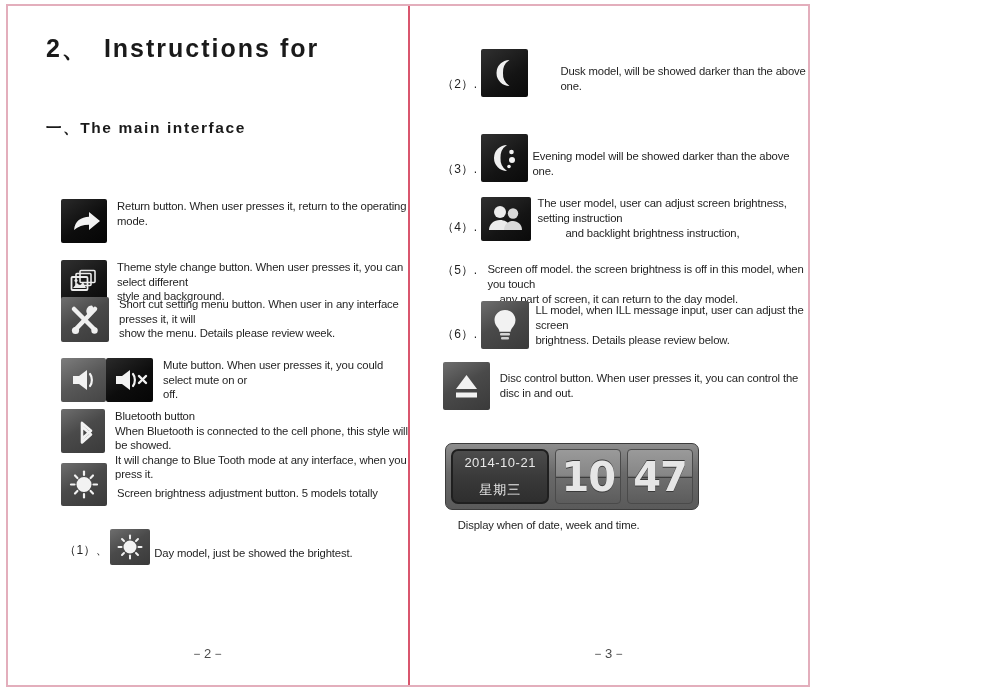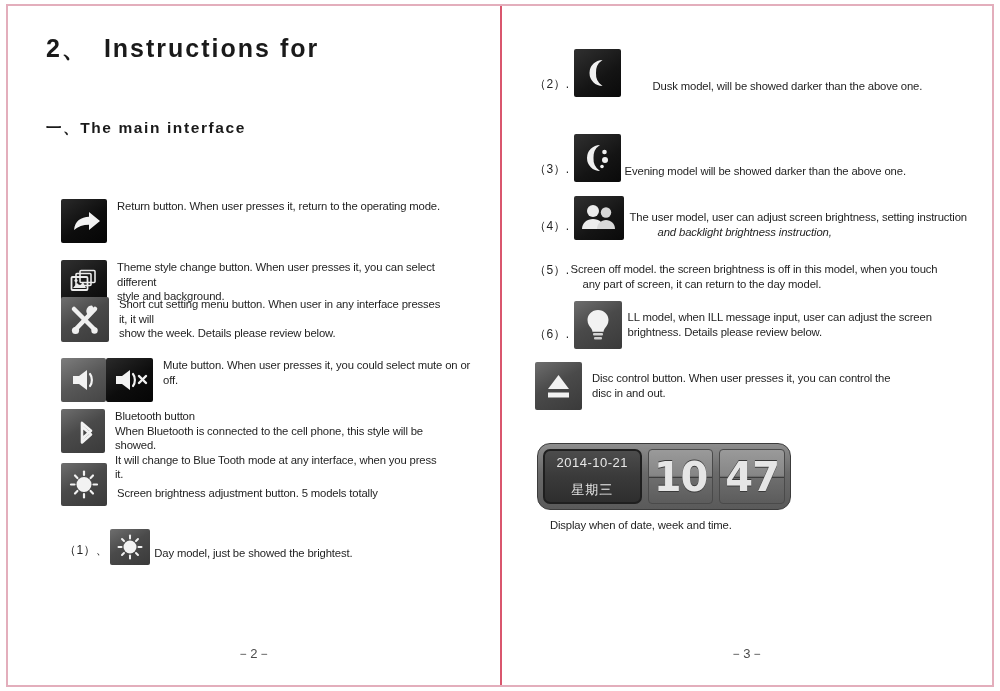--- a/index.html
+++ b/index.html
@@ -12,21 +12,21 @@
     font-family: "Liberation Sans", sans-serif;
     color: #1a1a1a;
     overflow: hidden;
     position: relative;
   }
 
   
   .spread {
     position: absolute;
     left: 6px; top: 4px;
-    width: 988px; height: 683px;
+    width: 804px; height: 683px;
     border: 2px solid #e3aebc;
     background: #22c55e;
     display: flex;
   }
   .page {
     position: relative;
     height: 100%;
     background: #fff;
   }
   .page-left  { width: 494px; border-right: 2px solid #d9566d; }
@@ -112,21 +112,21 @@
   .nrow .txt p { margin: 0; }
 
   
   .clock {
     position: absolute;
     display: flex;
     align-items: stretch;
     background: linear-gradient(180deg,#8d8d8d 0%,#6a6a6a 45%,#5a5a5a 100%);
     border: 1px solid #3c3c3c;
     padding: 5px;
-    border-radius: 13px;
+    border-radius: 7px;
   }
   .clock-date {
     width: 108px;
     background: linear-gradient(180deg,#4c4c4c 0%,#3a3a3a 50%,#2e2e2e 100%);
     border: 2px solid #1f1f1f;
     border-radius: 7px;
     display: flex;
     flex-direction: column;
     align-items: center;
     justify-content: center;
@@ -215,21 +215,21 @@
             <line x1="13" y1="12" x2="34" y2="33"></line>
             <line x1="34" y1="12" x2="14" y2="33"></line>
           </g>
           <path d="M31 8.5a5.5 5.5 0 0 0-4 9.4l4.5-1.2 1.2-4.6a5.4 5.4 0 0 0-1.7-3.6z" fill="#f0f0f0"></path>
           <circle cx="14.5" cy="33.5" r="3.6" fill="#f0f0f0"></circle>
           <circle cx="33.5" cy="33.5" r="3.2" fill="#f0f0f0"></circle>
         </svg>
       </div>
       <div class="txt">
         <p>Short cut setting menu button. When user in any interface presses it, it will</p>
-        <p>show the week.  Details please review below.</p>
+        <p>show the menu.  Details please review week.</p>
       </div>
     </div>
 
     <div class="row" style="left:53px; top:352px;">
       <div style="display:flex;">
         <div class="tile tile-mid2" style="width:45px;height:44px;">
           <svg viewBox="0 0 45 44">
             <path d="M12 18h6l8-6v20l-8-6h-6z" fill="#f2f2f2"></path>
             <path d="M29 16c2.5 3 2.5 9 0 12" fill="none" stroke="#f2f2f2" stroke-width="2.2" stroke-linecap="round"></path>
           </svg>
@@ -344,27 +344,27 @@
       <div class="tile tile-dark2" style="width:50px;height:44px;margin-left:4px;">
         <svg viewBox="0 0 50 44">
           <circle cx="19" cy="15" r="6" fill="#ececec"></circle>
           <path d="M8 33c0-6 5-10 11-10s11 4 11 10z" fill="#ececec"></path>
           <circle cx="32" cy="16.5" r="5.2" fill="#d8d8d8"></circle>
           <path d="M23 33c0-5.5 4.2-9 9-9s9 3.5 9 9z" fill="#d8d8d8"></path>
         </svg>
       </div>
       <div class="txt" style="margin-left:6px;margin-bottom:0;">
         <p>The user model, user can adjust screen brightness, setting instruction</p>
-        <p style="margin-left:28px;font-style:italic;">and backlight brightness instruction,</p>
+        <p style="margin-left:28px;">and backlight brightness instruction,</p>
       </div>
     </div>
 
     <div class="nrow" style="left:32px; top:256px; align-items:flex-start;">
       <span class="lbl">（5）.</span>
-      <div class="txt" style="margin-left:1px;">
+      <div class="txt" style="margin-left:10px;">
         <p>Screen off model. the screen brightness is off in this model, when you touch</p>
         <p style="margin-left:12px;">any part of screen, it can return to the day model.</p>
       </div>
     </div>
 
     <div class="nrow" style="left:32px; top:295px; align-items:center;">
       <span class="lbl" style="margin-top:18px;">（6）.</span>
       <div class="tile tile-mid" style="width:48px;height:48px;margin-left:4px;">
         <svg viewBox="0 0 48 48">
           <path d="M24 9c-6 0-10.5 4.5-10.5 10 0 4 2.2 6.3 3.6 8.3.9 1.3 1.2 2.2 1.3 3.4h11.2c.1-1.2.4-2.1 1.3-3.4 1.4-2 3.6-4.3 3.6-8.3C34.5 13.5 30 9 24 9z" fill="#f2f2f2"></path>

